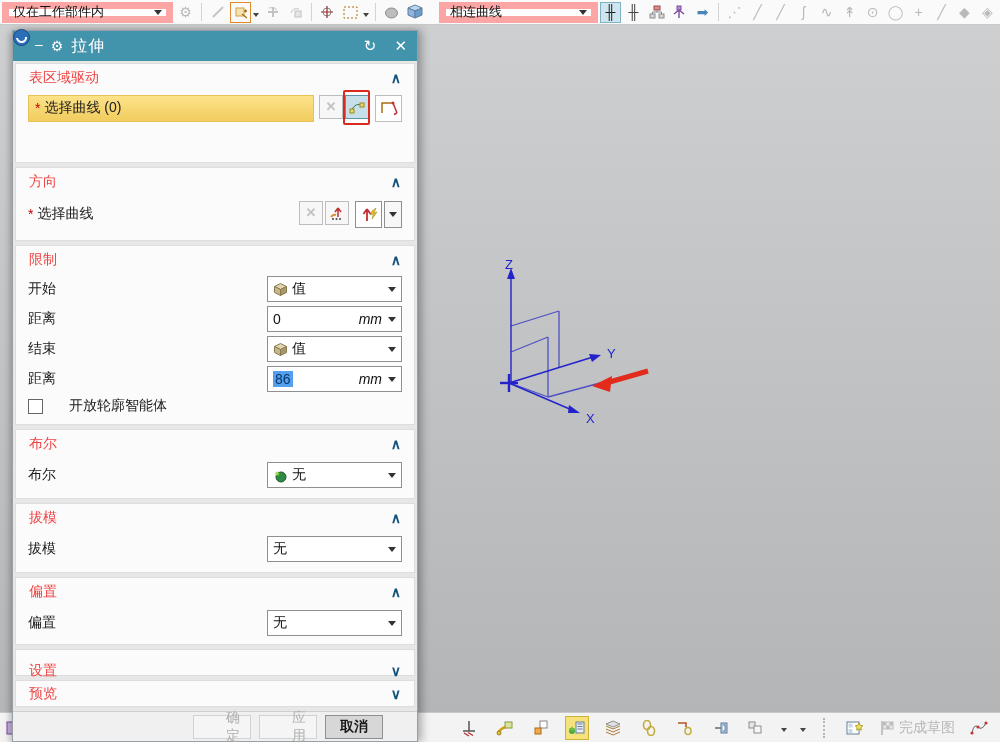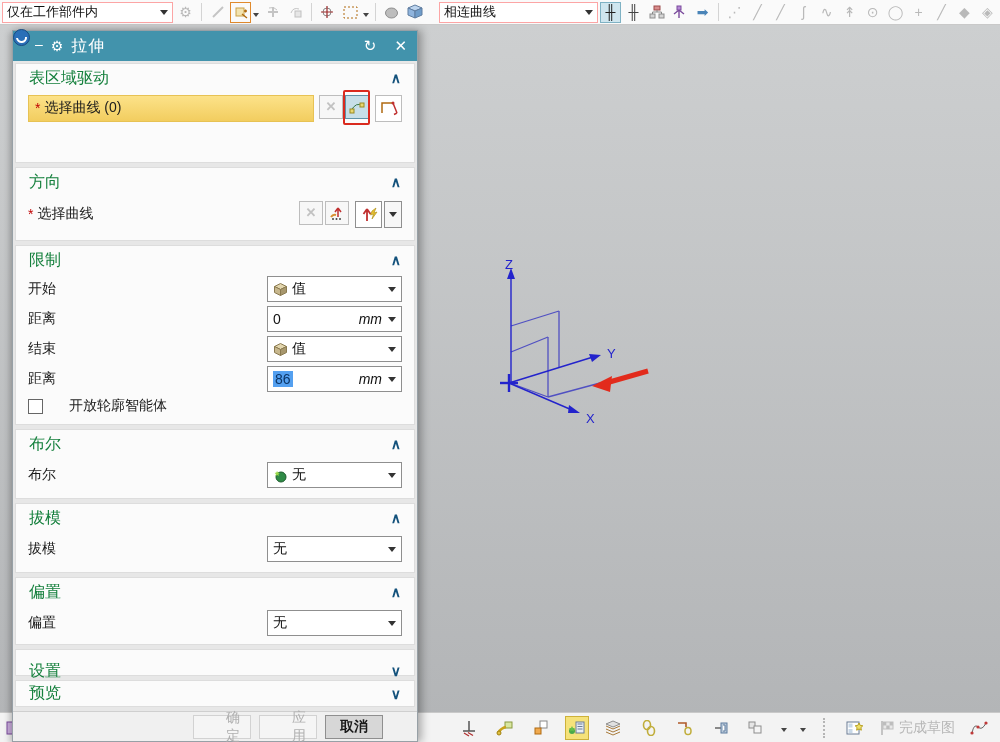--- a/index.html
+++ b/index.html
@@ -9,21 +9,21 @@
 
   
   .graphics { position:absolute; left:0; top:25px; right:0; bottom:0;
     background:linear-gradient(#cdcfd0, #b2b4b6); z-index:0; }
   .graphics svg { position:absolute; left:0; top:-25px; }
 
   
   .tb-top { position:absolute; left:0; top:0; width:1000px; height:25px;
     background:#fafafa; border-bottom:1px solid #c9c9c9; display:flex;
     align-items:center; gap:2px; padding:0 2px; z-index:3; white-space:nowrap; overflow:hidden; }
-  .combo-tb { height:21px; background:#fff; border:1px solid #fca5a5;
+  .combo-tb { height:21px; background:#fff; border:7px solid #fca5a5;
     display:flex; align-items:center; font-size:13px; color:#111; padding:0 4px; }
   .combo-tb .txt { flex:1; overflow:hidden; }
   .caret { width:0; height:0; border:4px solid transparent; border-top:5px solid #333;
     margin-top:5px; display:inline-block; flex:none; }
   .tbi { width:21px; height:21px; display:flex; align-items:center; justify-content:center;
     font-size:14px; color:#555; flex:none; }
   .tbi.gray { color:#b9b9b9; }
   .tbi.active { background:#cfe6ef; border:1px solid #7fb2c4; }
   .tbi.hl-orange { border:1px solid #e08a2d; }
   .vsep { width:1px; height:18px; background:#d4d4d4; margin:0 3px; flex:none; }
@@ -47,21 +47,21 @@
   .titlebar { height:30px; flex:none; background:#4293ac; display:flex; align-items:center;
     color:#fff; padding:0 10px 0 6px; position:relative; }
   .nx-badge { position:absolute; left:0px; top:-2px; width:17px; height:17px; }
   .t-min { font-size:14px; margin:0 8px 4px 16px; }
   .t-gear { font-size:14px; margin-right:8px; }
   .t-title { font-size:16px; letter-spacing:1px; }
   .t-right { margin-left:auto; display:flex; gap:18px; font-size:15px; }
   .dlg-body { flex:1; padding:2px; display:flex; flex-direction:column; overflow:hidden; }
   .card { background:#fbfbfb; border:1px solid #ddd; margin-bottom:4px; flex:none; }
   .card-h { height:28px; display:flex; align-items:center; padding:0 13px; }
-  .card-h .ttl { font-size:16px; color:#15803d; }
+  .card-h .ttl { font-size:14px; color:#ef4444; }
   .card-h .chev { margin-left:auto; color:#14527c; font-weight:bold; font-size:14px; }
   .row { display:flex; align-items:center; padding:2px 12px; }
   .lbl { font-size:14px; color:#1b1b1b; }
   .lbl.dim { color:#b5b5b5; }
   .req { color:#c00000; font-size:14px; margin-right:4px; }
 
   .sel-bar { flex:1; height:27px; background:linear-gradient(#fce289,#f2cd5f);
     border:1px solid #e7c254; display:flex; align-items:center; padding:0 6px; margin-right:5px; }
   .sq-btn { width:24px; height:24px; background:#f7f7f7; border:1px solid #bdbdbd;
     display:flex; align-items:center; justify-content:center; flex:none; font-size:13px; }

